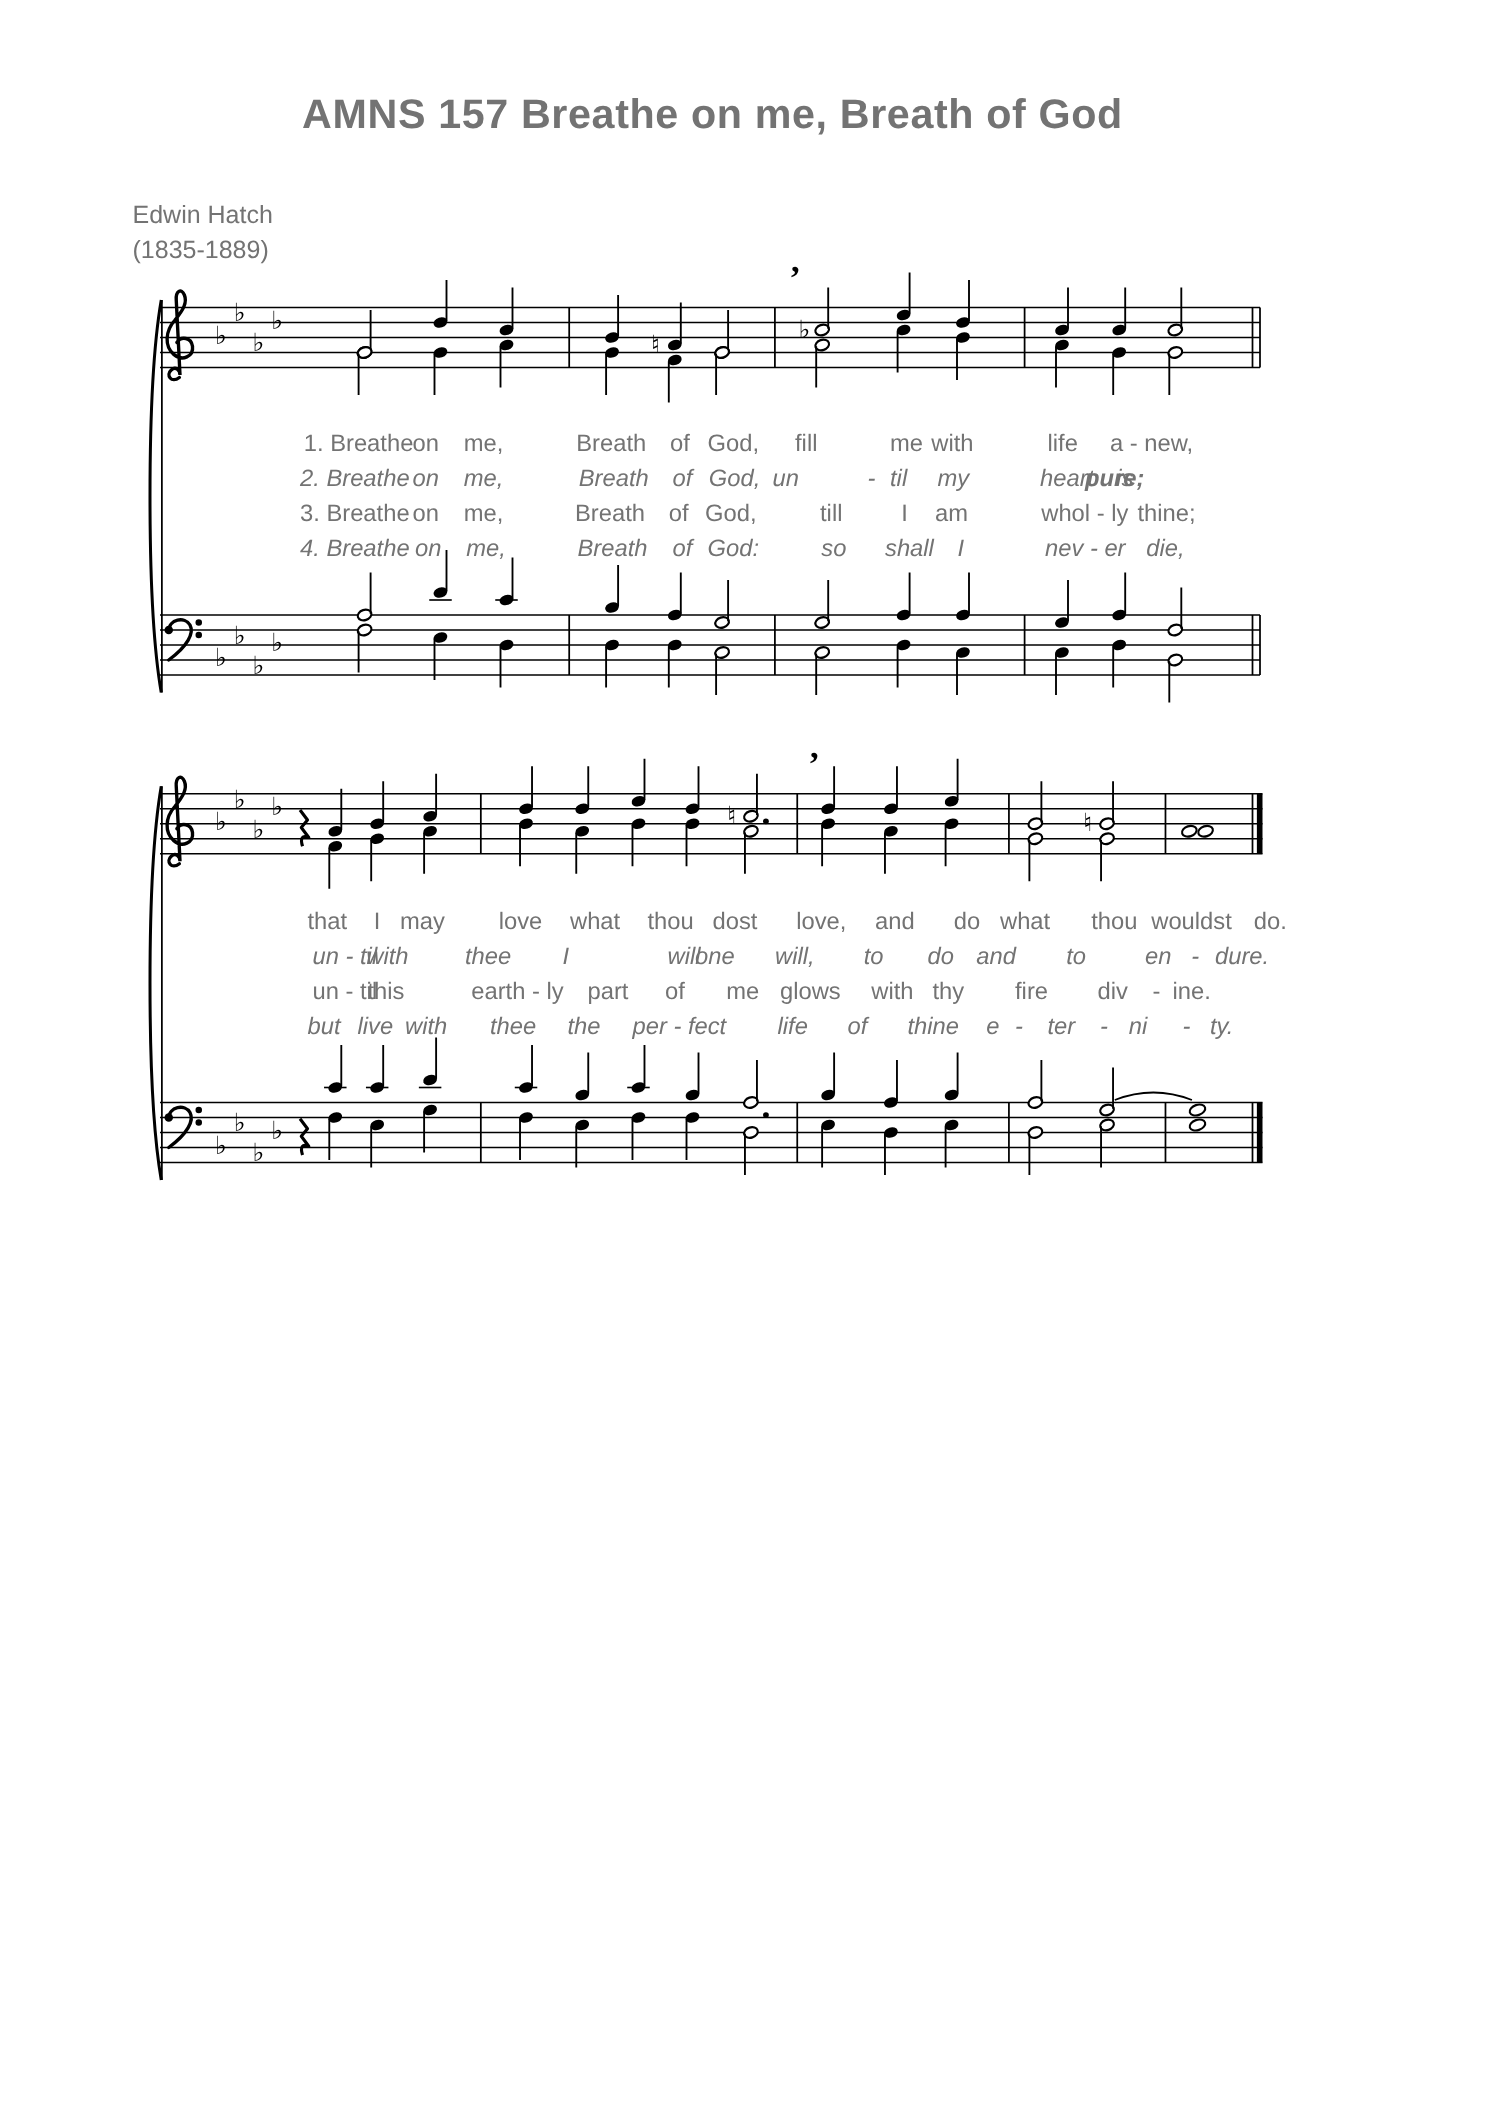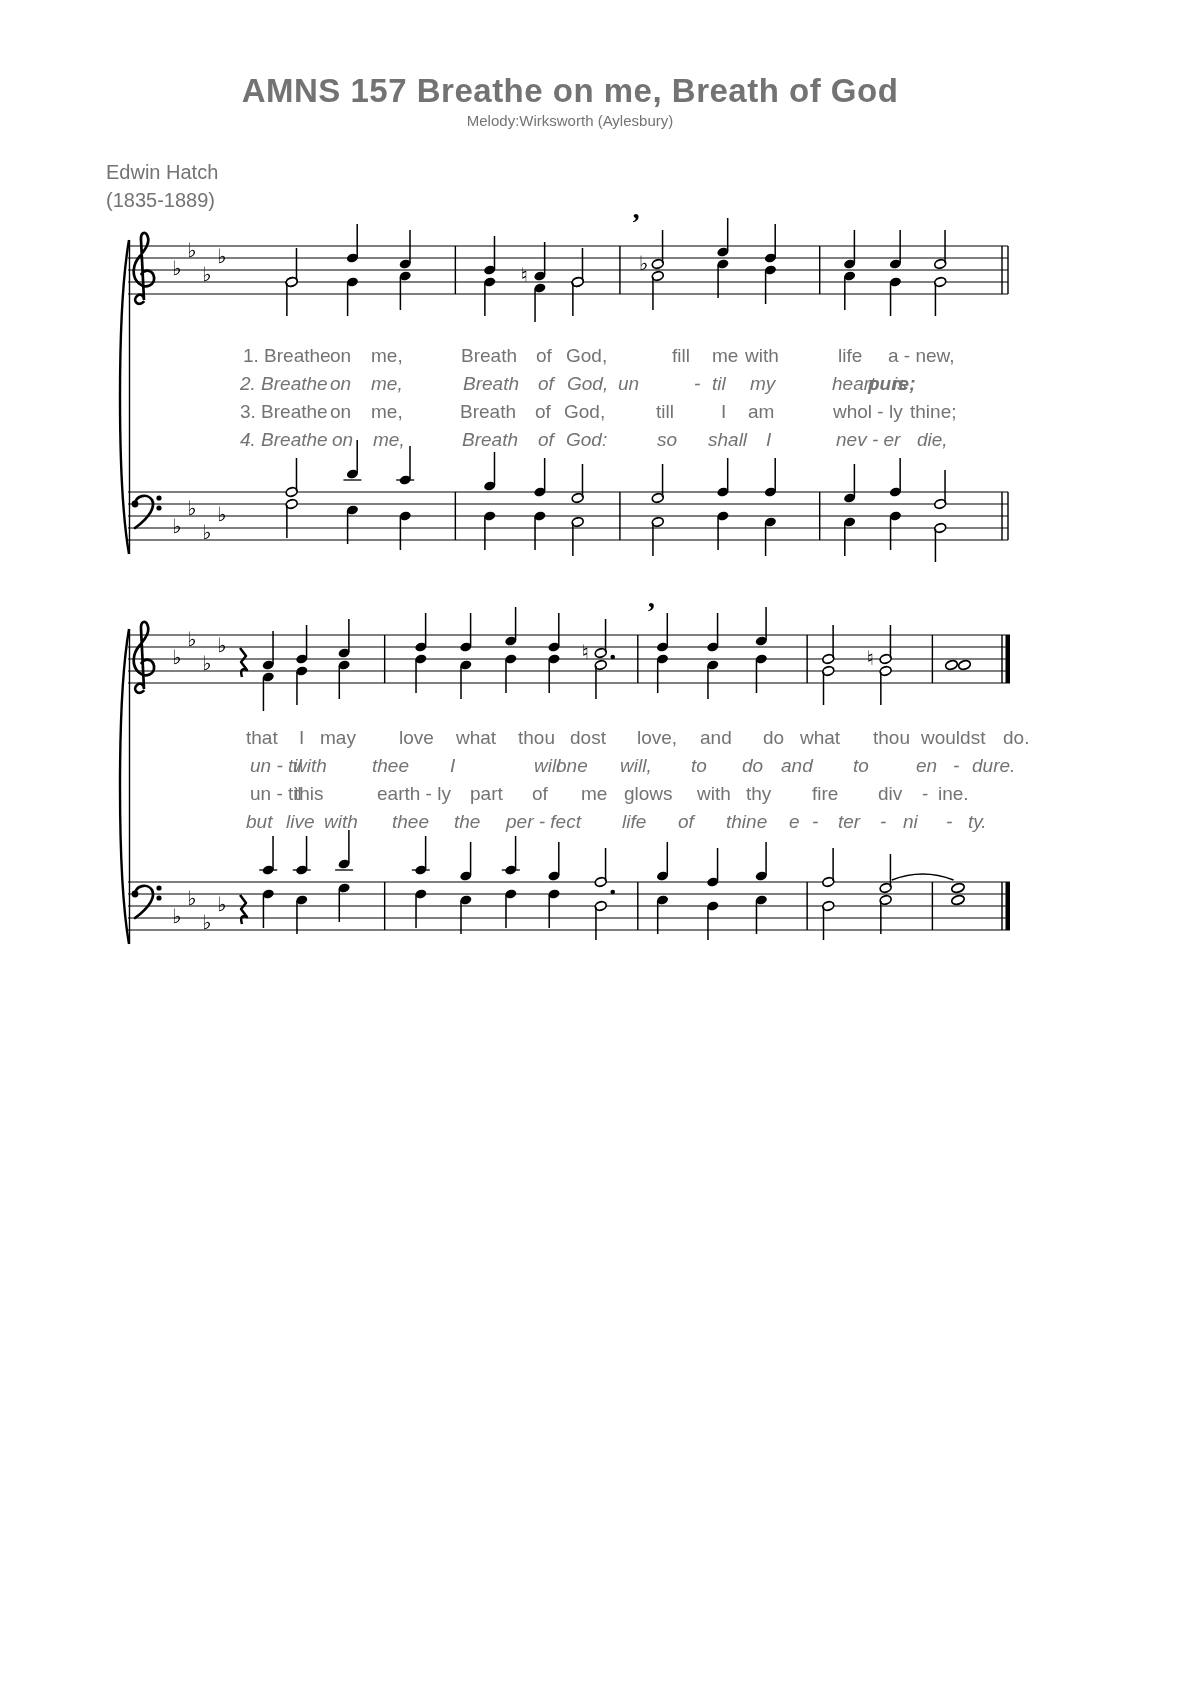--- a/index.html
+++ b/index.html
@@ -25,35 +25,34 @@
   .acc{font-family:"DejaVu Sans",sans-serif;font-size:20px;fill:#000;}
   .breath{font-family:"Liberation Serif",serif;font-size:28px;font-weight:bold;fill:#000;}
   .tie{fill:none;stroke:#000;stroke-width:1.4;}
   .brace{fill:none;stroke:#000;stroke-width:2.4;}
 </style>
 </head>
 <body>
 
 <div id="page">
   <div id="title" class="center-line">AMNS 157 Breathe on me, Breath of God</div>
-  <div id="subtitle" class="center-line">Melody:Wirksworth (Aylesbury)</div>
 
   <div id="author-left" class="author-block">
     <div>Edwin Hatch</div>
     <div>(1835-1889)</div>
   </div>
 
 <div class="lyric-line" style="top: 345px;">
       <span class="lyric-word" style="left: 243px;">1. Breathe</span>
       <span class="lyric-word" style="left: 330px;">on</span>
       <span class="lyric-word" style="left: 371px;">me,</span>
       <span class="lyric-word" style="left: 461px;">Breath</span>
       <span class="lyric-word" style="left: 536px;">of</span>
       <span class="lyric-word" style="left: 566px;">God,</span>
-      <span class="lyric-word" style="left: 672px;">fill</span>
+      <span class="lyric-word" style="left: 636px;">fill</span>
       <span class="lyric-word" style="left: 712px;">me</span>
       <span class="lyric-word" style="left: 745px;">with</span>
       <span class="lyric-word" style="left: 838px;">life</span>
       <span class="lyric-word" style="left: 888px;">a - new,</span>
     </div>
     <div class="lyric-line it" style="top: 373px;">
       <span class="lyric-word" style="left: 240px;">2. Breathe</span>
       <span class="lyric-word" style="left: 330px;">on</span>
       <span class="lyric-word" style="left: 371px;">me,</span>
       <span class="lyric-word" style="left: 463px;">Breath</span>

